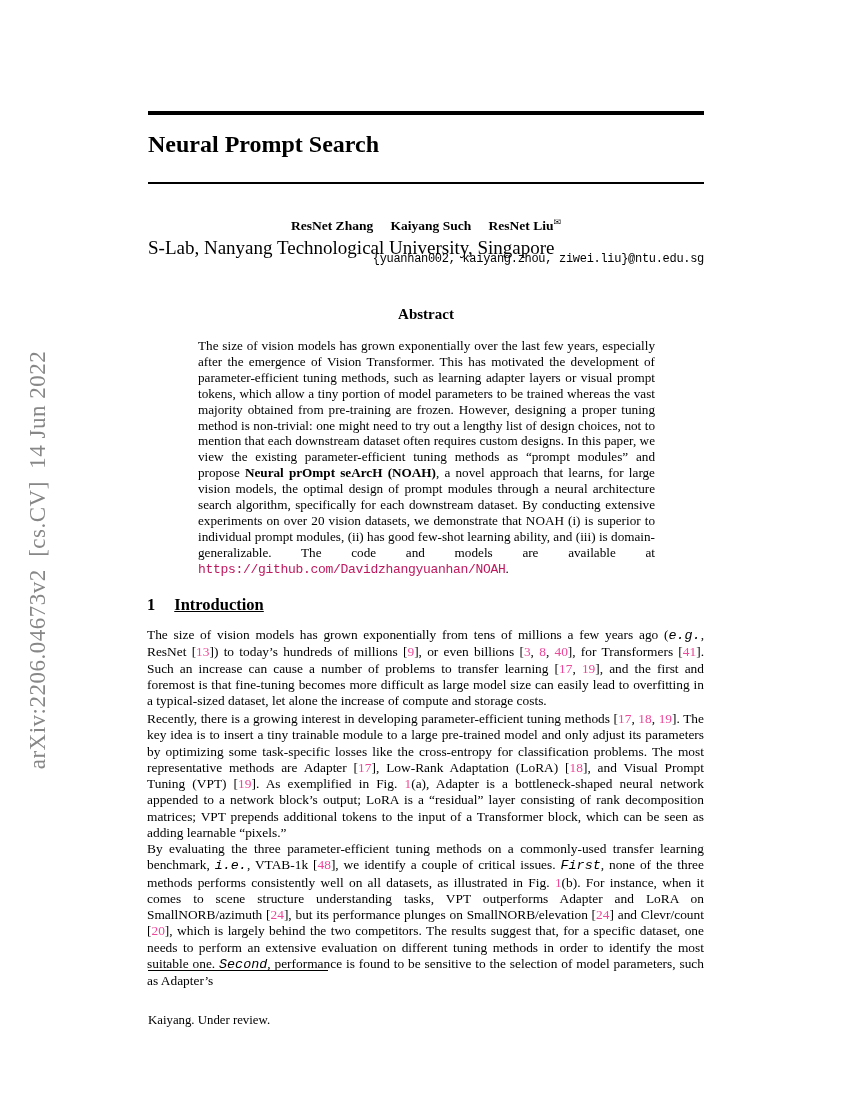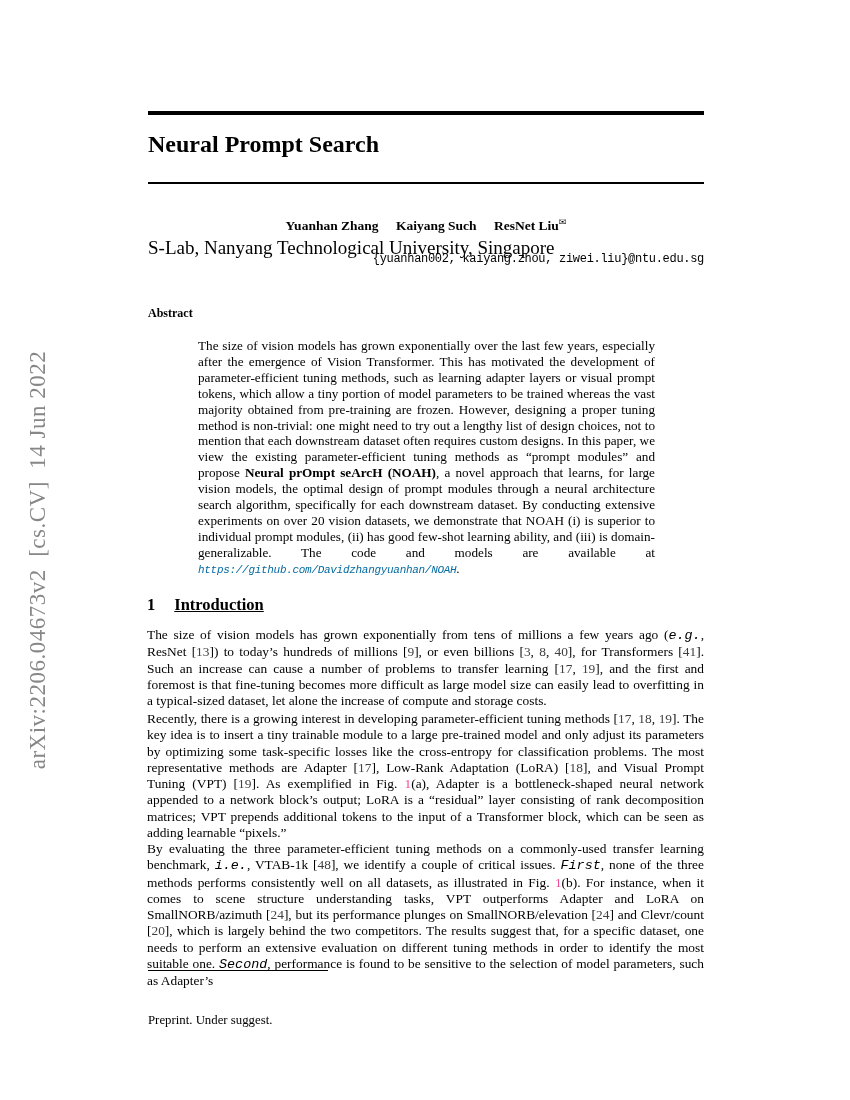--- a/index.html
+++ b/index.html
@@ -37,21 +37,21 @@
     text-align:left;font-size:19px;
   }
   .email{
     position:absolute;left:148px;top:252px;width:556px;
     text-align:right;
     font-family:"Liberation Mono", monospace;
     font-size:12px;letter-spacing:-0.3px;
   }
   .abstract-heading{
     position:absolute;left:148px;top:306px;width:556px;
-    text-align:left;font-size:12px;font-weight:bold;
+    text-align:center;font-size:15px;font-weight:bold;
   }
   .abstract-body{
     position:absolute;left:198px;top:338px;width:457px;
     font-size:13.2px;line-height:15.9px;
     text-align:justify;
   }
   .section-heading{
     position:absolute;left:147px;top:595px;
     font-size:16.5px;font-weight:bold;
   }
@@ -70,43 +70,43 @@
     font-size:11.8px;
   }
   .footnote sup{font-size:8.5px;}
   .preprint{
     position:absolute;left:148px;top:1013px;width:556px;
     font-size:12.8px;
   }
   
   .i{font-style:italic;font-family:Liberation Mono, monospace;}
   .b{font-weight:bold;margin-top:36px;}
-  .cite{color:#404040;}
+  .cite{color:#ec4899;}
   .fig{color:#EE4D95;}
   .link{
-    color:#0369a1;
+    color:#be185d;
     font-family:"Liberation Mono", monospace;
-    font-size:11px;letter-spacing:-0.3px;font-style:italic;
+    font-size:13px;letter-spacing:-0.3px;
   }
 </style>
 </head>
 <body>
 
 <div class="page">
 
   <div class="watermark">arXiv:2206.04673v2  [cs.CV]  14 Jun 2022</div>
 
   <div class="rule-top"></div>
 
   <div class="paper-title">Neural Prompt Search</div>
 
   <div class="rule-mid"></div>
 
   <div class="authors">
-    <span class="author">Yuanhan Zhang</span>
+    <span class="author">ResNet Zhang</span>
     <span class="author">Kaiyang Such</span>
     <span class="author"><span>ResNet Liu</span><sup>✉</sup></span>
   </div>
 
   <div class="affiliation">S-Lab, Nanyang Technological University, Singapore</div>
 
   <div class="email">{yuanhan002, kaiyang.zhou, ziwei.liu}@ntu.edu.sg</div>
 
   <div class="abstract-heading">Abstract</div>
 
@@ -115,15 +115,15 @@
   <div class="section-heading">
     <span class="sec-num">1</span><span class="sec-title">Introduction</span>
   </div>
 
   <div class="para para-1"><span>The size of vision models has grown exponentially from tens of millions a few years ago (</span><span class="i">e.g.</span><span>, ResNet [</span><span class="cite">13</span><span>]) to today’s hundreds of millions [</span><span class="cite">9</span><span>], or even billions [</span><span class="cite">3</span><span>, </span><span class="cite">8</span><span>, </span><span class="cite">40</span><span>], for Transformers [</span><span class="cite">41</span><span>]. Such an increase can cause a number of problems to transfer learning [</span><span class="cite">17</span><span>, </span><span class="cite">19</span><span>], and the first and foremost is that fine-tuning becomes more difficult as large model size can easily lead to overfitting in a typical-sized dataset, let alone the increase of compute and storage costs.</span></div>
   <div class="para para-2"><span>Recently, there is a growing interest in developing parameter-efficient tuning methods [</span><span class="cite">17</span><span>, </span><span class="cite">18</span><span>, </span><span class="cite">19</span><span>]. The key idea is to insert a tiny trainable module to a large pre-trained model and only adjust its parameters by optimizing some task-specific losses like the cross-entropy for classification problems. The most representative methods are Adapter [</span><span class="cite">17</span><span>], Low-Rank Adaptation (LoRA) [</span><span class="cite">18</span><span>], and Visual Prompt Tuning (VPT) [</span><span class="cite">19</span><span>]. As exemplified in Fig. </span><span class="fig">1</span><span>(a), Adapter is a bottleneck-shaped neural network appended to a network block’s output; LoRA is a “residual” layer consisting of rank decomposition matrices; VPT prepends additional tokens to the input of a Transformer block, which can be seen as adding learnable “pixels.”</span></div>
   <div class="para para-3"><span>By evaluating the three parameter-efficient tuning methods on a commonly-used transfer learning benchmark, </span><span class="i">i.e.</span><span>, VTAB-1k [</span><span class="cite">48</span><span>], we identify a couple of critical issues. </span><span class="i">First</span><span>, none of the three methods performs consistently well on all datasets, as illustrated in Fig. </span><span class="fig">1</span><span>(b). For instance, when it comes to scene structure understanding tasks, VPT outperforms Adapter and LoRA on SmallNORB/azimuth [</span><span class="cite">24</span><span>], but its performance plunges on SmallNORB/elevation [</span><span class="cite">24</span><span>] and Clevr/count [</span><span class="cite">20</span><span>], which is largely behind the two competitors. The results suggest that, for a specific dataset, one needs to perform an extensive evaluation on different tuning methods in order to identify the most suitable one. </span><span class="i">Second</span><span>, performance is found to be sensitive to the selection of model parameters, such as Adapter’s</span></div>
 
   <div class="fn-rule"></div>
 
-  <div class="preprint">Preprint. Under suggest.</div>
+  <div class="preprint">Kaiyang. Under review.</div>
 
 </div>
 
 </body></html>

